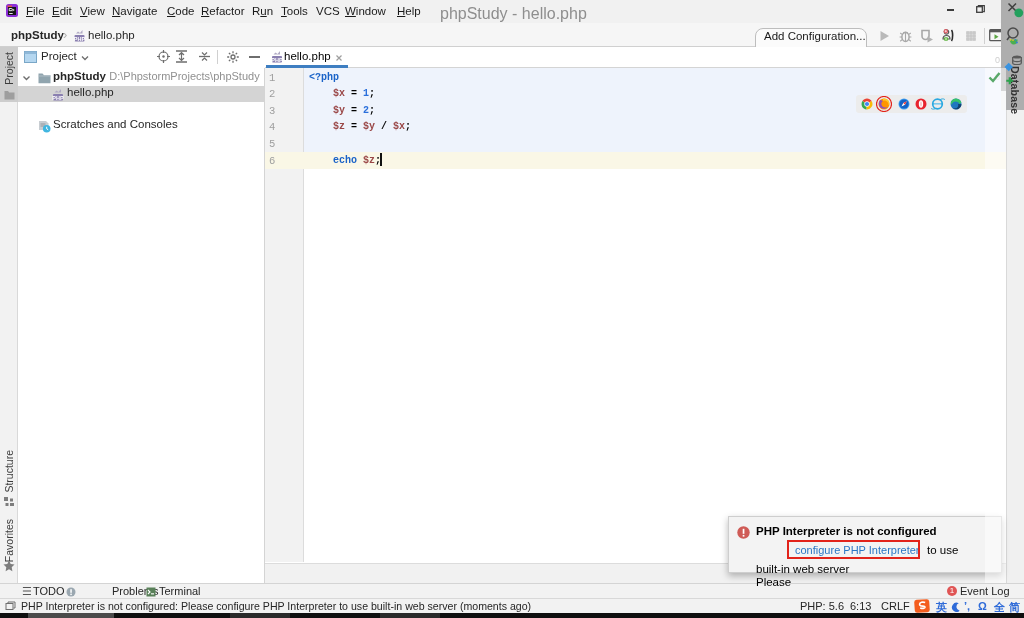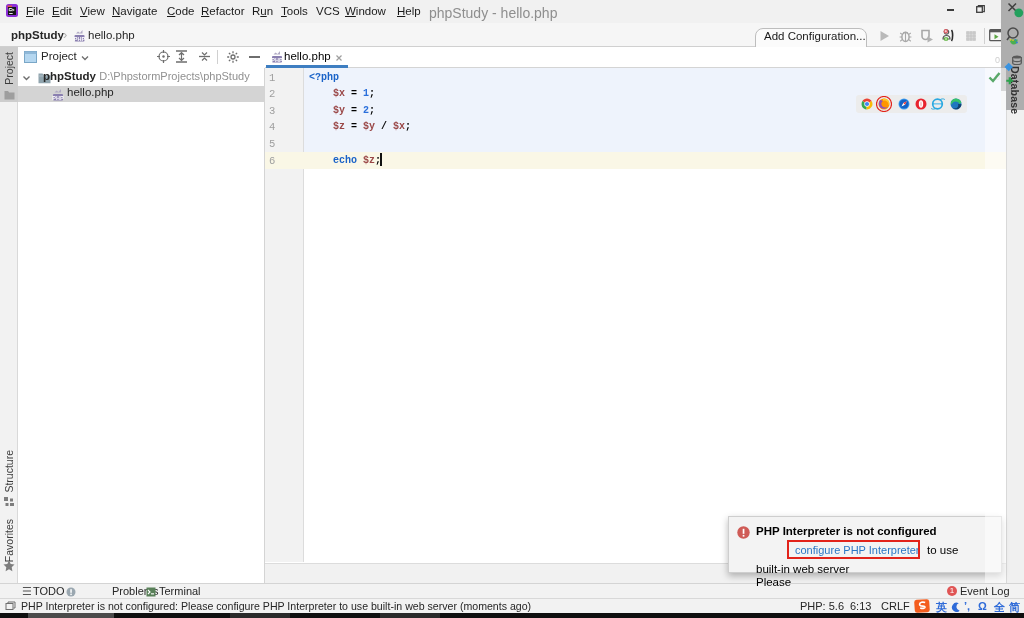--- a/index.html
+++ b/index.html
@@ -5,21 +5,21 @@
 * { margin:0; padding:0; box-sizing:border-box; }
 html,body { width:1024px; height:618px; overflow:hidden; }
 body { font-family:"Liberation Sans", sans-serif; }
 #root { position:relative; width:1024px; height:618px; background:#ffffff; overflow:hidden; }
 .abs { position:absolute; }
 
 #titlebar { left:0; top:0; width:1024px; height:23px; background:#f1f1f1; }
 #menu { left:26px; top:0; height:23px; font-size:11.5px; color:#1a1a1a; }
 #menu span { position:absolute; top:5px; white-space:nowrap; }
 #menu u { text-decoration:underline; text-underline-offset:1px; }
-#wintitle { top:5px; left:429px; color:#8e8e8e; font-size:14px; }
+#wintitle { top:5px; left:440px; color:#8e8e8e; font-size:16px; }
 #toolbar { left:0; top:23px; width:1024px; height:24px; background:#f6f6f6; border-bottom:1px solid #d0d0d0; }
 #breadcrumb { left:11px; top:29px; font-size:11.5px; color:#262626; }
 
 #leftstripe { left:0; top:47px; width:18px; height:536px; background:#f2f2f2; border-right:1px solid #d9d9d9; }
 .vlabel { position:absolute; writing-mode:vertical-rl; transform:rotate(180deg); font-size:10.5px; color:#3c3c3c; }
 #projpanel { left:18px; top:47px; width:247px; height:536px; background:#ffffff; border-right:1px solid #d4d4d4; }
 #projhead { left:18px; top:47px; width:247px; height:21px; background:#ffffff; }
 
 .trow { position:absolute; left:18px; width:247px; height:16px; font-size:11.5px; color:#262626; white-space:nowrap; overflow:hidden; }
 .trow > span { white-space:nowrap; }
@@ -178,29 +178,38 @@
     <div class="abs" style="left:231px;top:9px;width:11px;height:1.5px;background:#6e6e6e;"></div>
   </div>
   <div class="trow" style="top:70px;">
     <svg class="abs" style="left:4px;top:4px;" width="9" height="8" viewBox="0 0 9 8">
         <path d="M1.5 2.5l3 3 3-3" stroke="#6e6e6e" stroke-width="1.4" fill="none"></path>
       </svg>
     <svg class="abs" style="left:20px;top:2px;" width="13" height="12" viewBox="0 0 13 12">
         <path d="M0.5 1.5h4l1.5 1.8h6.5v8h-12z" fill="#90a4ae"></path>
         <path d="M0.5 4h12" stroke="#b8c4cb" stroke-width="0.8"></path>
       </svg>
-    <span style="position:absolute;left:25px;"><b>phpStudy</b> <span style="color:#909090;font-size:11px;">D:\PhpstormProjects\phpStudy</span></span>
+    <span style="position:absolute;left:35px;"><b>phpStudy</b> <span style="color:#909090;font-size:11px;">D:\PhpstormProjects\phpStudy</span></span>
   </div>
   <div class="trow" style="top:86px; background:#d4d4d4;">
     <svg class="abs" style="left:34px;top:2px;" width="12" height="13" viewBox="0 0 12 13">
         <rect x="1" y="6" width="10" height="6.5" rx="1" fill="#8a7fb0"></rect>
         <text x="6" y="11.5" font-size="5.5" fill="#fff" text-anchor="middle" font-family="Liberation Sans" font-weight="bold">PHP</text>
         <path d="M2.5 4.5l2-2 2 1.5 2.5-3v3.5z" fill="#b0aac4"></path>
       </svg>
     <span style="position:absolute;left:49px;">hello.php</span>
+  </div>
+  <div class="trow" style="top:118px;">
+    <svg class="abs" style="left:20px;top:2px;" width="13" height="13" viewBox="0 0 13 13">
+        <path d="M1 1h7l2.5 2.5V10H1z" fill="#c8cdd2"></path>
+        <path d="M2.5 4h5M2.5 6h5" stroke="#8a9197" stroke-width="0.9"></path>
+        <circle cx="8.7" cy="8.7" r="3.8" fill="#40b6e0"></circle>
+        <path d="M8.7 6.8v2l1.5 1" stroke="#fff" stroke-width="1" fill="none"></path>
+      </svg>
+    <span style="position:absolute;left:35px;">Scratches and Consoles</span>
   </div>
 
   <div class="abs" id="tabbar"></div>
   <div class="abs" id="tab">
     <svg class="abs" style="left:5px;top:3px;" width="12" height="13" viewBox="0 0 12 13">
         <rect x="1" y="6" width="10" height="6.5" rx="1" fill="#8a7fb0"></rect>
         <text x="6" y="11.5" font-size="5.5" fill="#fff" text-anchor="middle" font-family="Liberation Sans" font-weight="bold">PHP</text>
         <path d="M2.5 4.5l2-2 2 1.5 2.5-3v3.5z" fill="#b0aac4"></path>
       </svg>
     <span style="position:absolute;left:18px;top:3px;font-size:11.5px;">hello.php</span>

